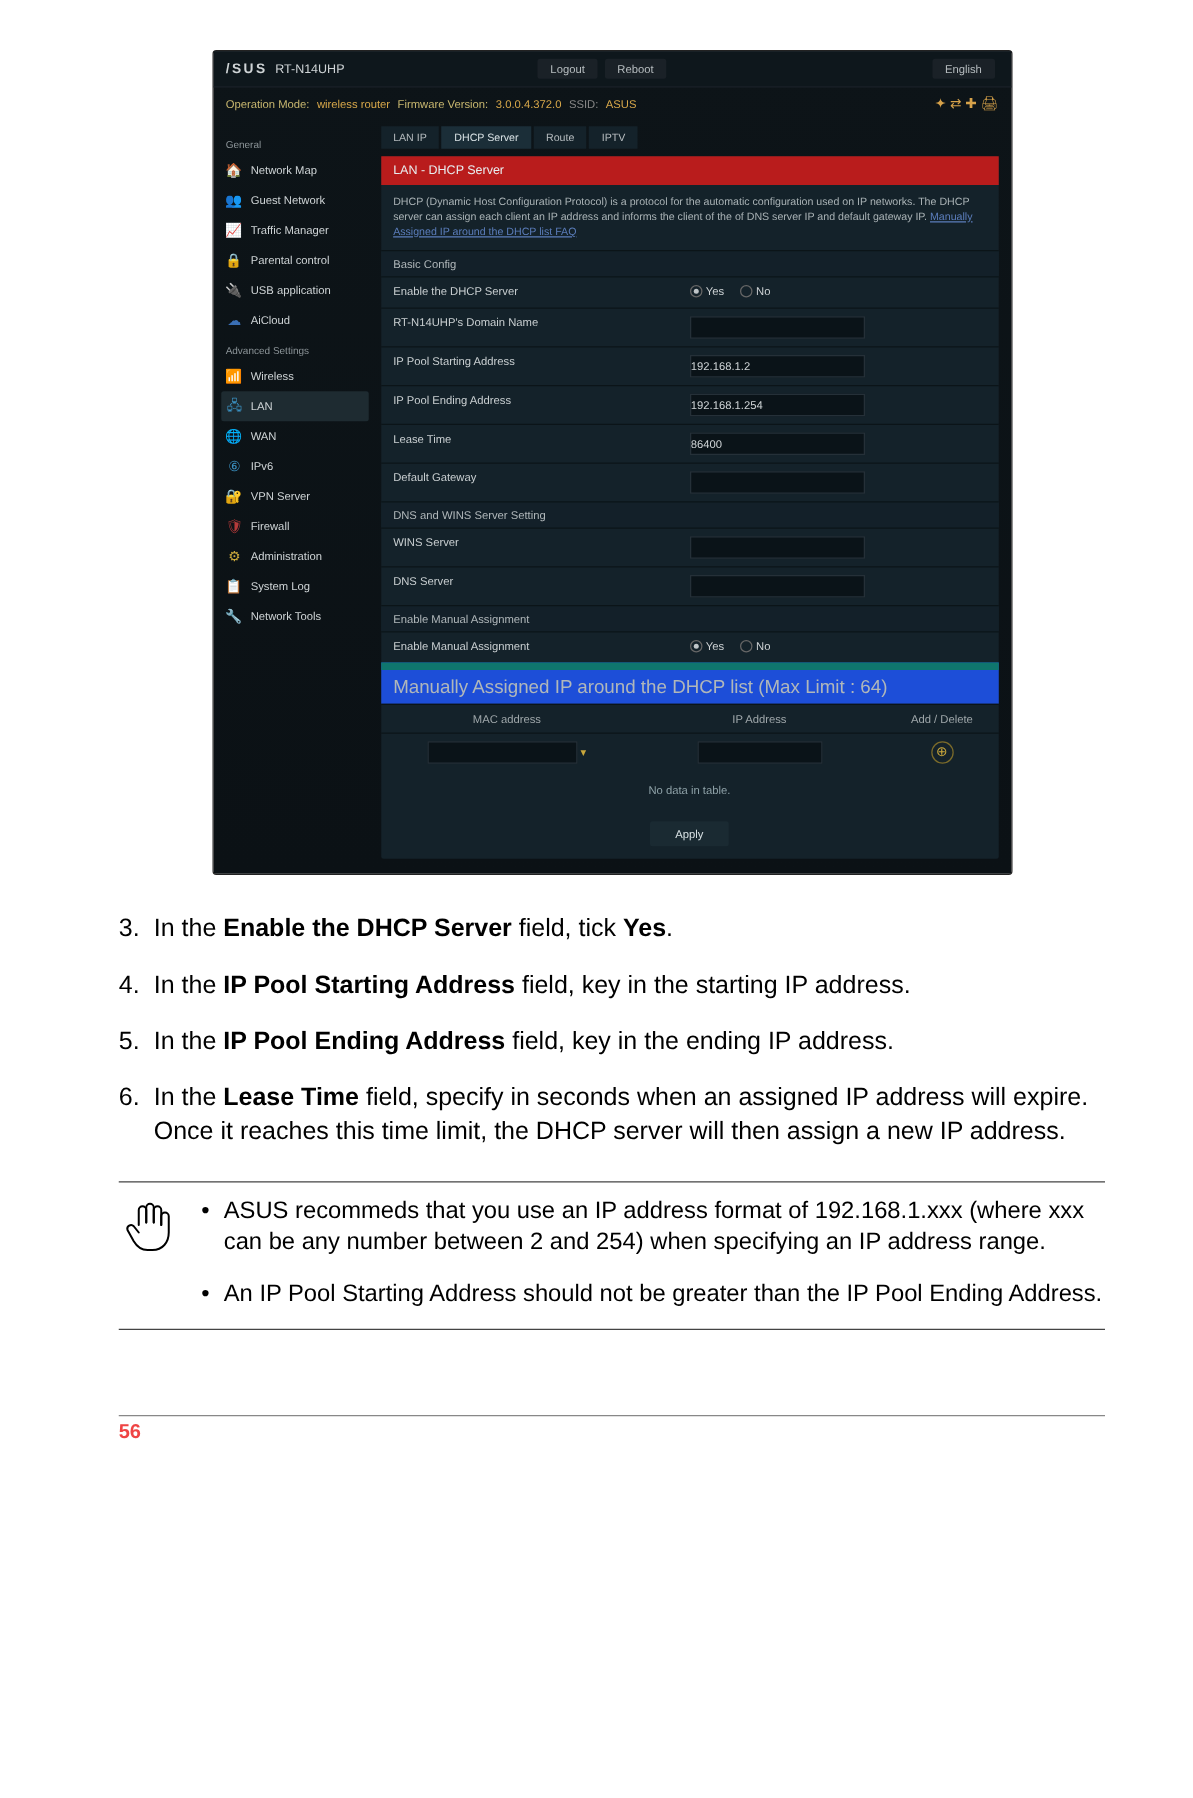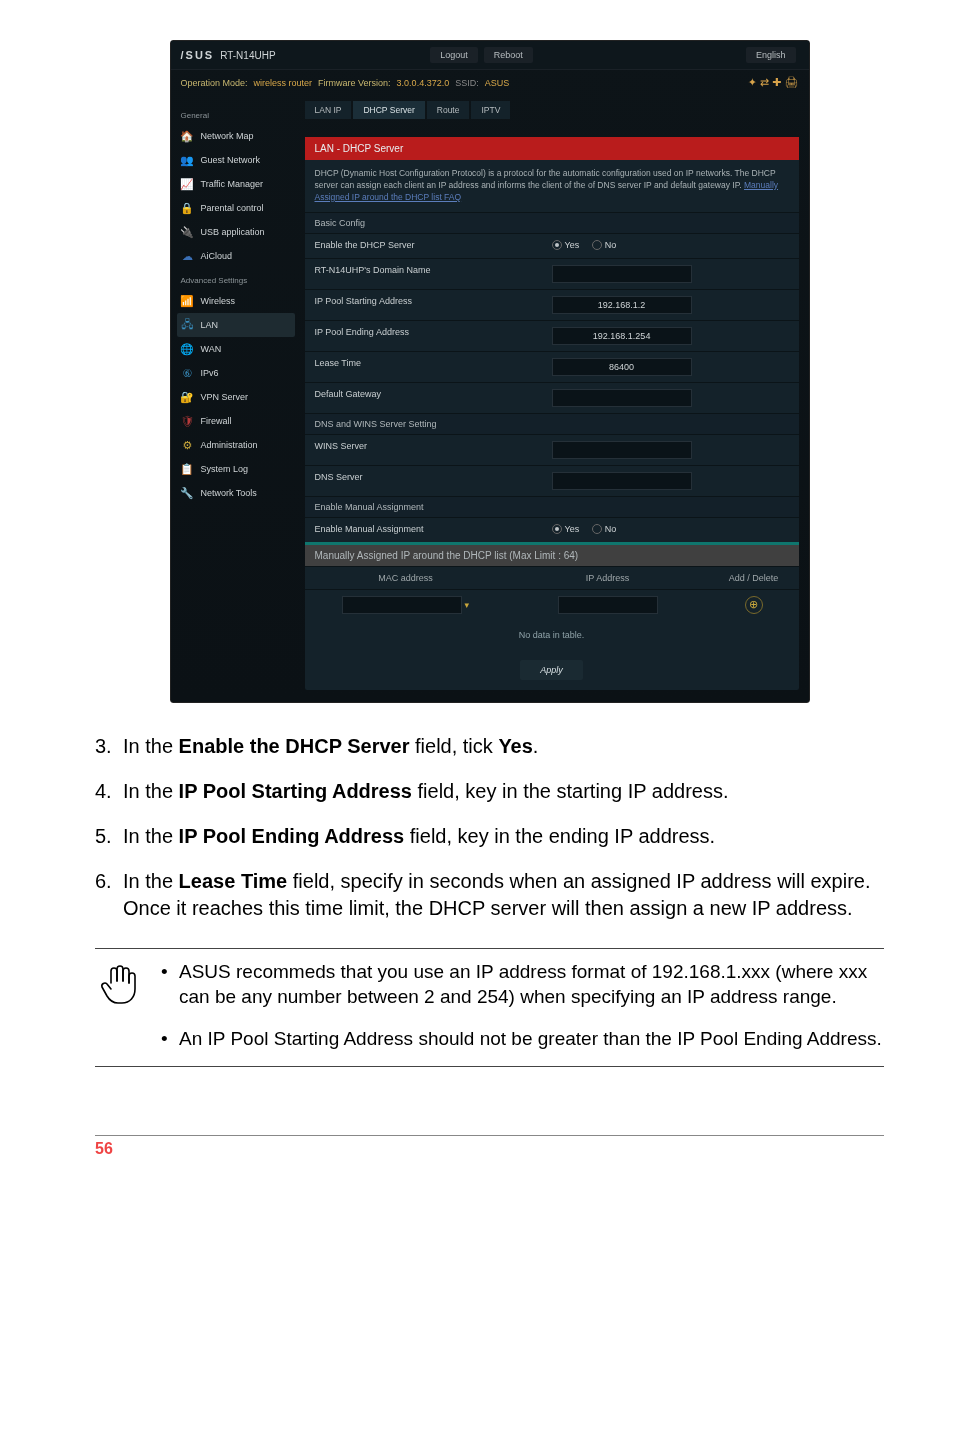--- a/index.html
+++ b/index.html
@@ -19,43 +19,43 @@
   .opline .ul { color:#d8a84a;}
   .ssidlbl{color:#888;}
   .rssicons{display:flex;gap:6px;margin-left:auto;color:#d6a24a;font-size:11px;}
   .content { display:flex; }
   .sidebar { width:130px; padding:8px 6px; }
   .sidecat { font-size:8px; color:#8c9498; margin:8px 0 4px 4px;}
   .sideitem { display:flex; align-items:center; gap:6px; padding:5px 4px; color:#cfd4d6; font-size:9px; border-radius:2px;}
   .sideitem.sel { background:#1e2b31;}
   .sideicon { width:14px;height:14px;display:inline-flex;align-items:center;justify-content:center;font-size:11px;}
   .main { flex:1; padding:6px 10px 12px 4px;}
-  .tabrow { display:flex; gap:2px; margin-bottom:18px;}
+  .tabrow { display:flex; gap:2px; margin-bottom:6px;}
   .tab { background:#14222a; padding:4px 10px; font-size:8.5px; color:#b6bcbf;}
   .tab.sel { background:#1b2e38; color:#d8e1e4;}
   .panel { background:#14222a; border-radius:2px; }
   .panelhdr { background:#b91c1c; padding:6px 10px; color:#e8edef; font-size:10px;}
   .paneldesc { padding:8px 10px; color:#a9b2b5; font-size:8.5px; line-height:1.4;}
   .paneldesc a{color:#5b7dbb;text-decoration:underline;}
   .secthdr { background:#132029; padding:5px 10px; color:#b0b7ba; font-size:9px; border-top:1px solid #0b1418;}
   .row { display:flex; border-top:1px solid #0b1418;}
   .cell-l { width:48%; padding:6px 10px; color:#c9cfd1;}
   .cell-r { flex:1; padding:6px 10px; color:#cfd4d6;}
   .radio { display:inline-flex;align-items:center;gap:3px;margin-right:10px;}
   .radiodot{width:10px;height:10px;border-radius:50%;border:1px solid #666;display:inline-block;position:relative;}
   .radiodot.on::after{content:"";position:absolute;inset:2px;border-radius:50%;background:#bfc5c8;}
-  .inp { background:#0a1318;border:1px solid #253038;color:#cfd4d6;padding:3px 11px;width:140px;font-size:9px;text-align:center;}
-  .manualhdr{background:#404040;padding:5px 10px;color:#b0b7ba;font-size:10px;border-top:3px solid #0f766e;}
+  .inp { background:#0a1318;border:1px solid #253038;color:#cfd4d6;padding:3px 0;width:140px;font-size:9px;}
+  .manualhdr{background:#1d4ed8;padding:5px 10px;color:#b0b7ba;font-size:15px;border-top:6px solid #0f766e;}
   .manualtbl{display:flex;border-top:1px solid #0b1418;}
   .mcell{flex:1;padding:6px 10px;color:#9fa7aa;text-align:center;}
   .mcell:last-child{flex:0 0 90px;}
   .addbtn{width:18px;height:18px;border-radius:50%;border:1px solid #7a6a2a;display:inline-flex;align-items:center;justify-content:center;color:#caa83c;font-size:11px;}
   .nodata{padding:10px;text-align:center;color:#8fa2a8;font-size:9px;}
   .apply{display:flex;justify-content:center;padding:10px;}
-  .applybtn{background:#1a2a32;padding:5px 20px;border-radius:2px;color:#d8e1e4;font-style:italic;}
+  .applybtn{background:#1a2a32;padding:5px 20px;border-radius:2px;color:#d8e1e4;}
   .li { display:flex; margin-bottom:18px; font-size:20px; line-height:1.35; }
   .li .num { width:28px; flex-shrink:0; }
   .li .txt { flex:1; }
   b { font-weight:700; }
 
   .notebox { border-top:1px solid #444; border-bottom:1px solid #444; margin-top:26px; padding:10px 0 14px 0; display:flex; gap:18px;}
   .handicon { width:48px; flex-shrink:0; display:flex; align-items:flex-start; justify-content:center; padding-top:2px;}
   .handicon svg { width:40px; height:46px; }
   .notes { flex:1; }
   .noteitem { display:flex; margin-bottom:16px; font-size:19px; line-height:1.35;}

